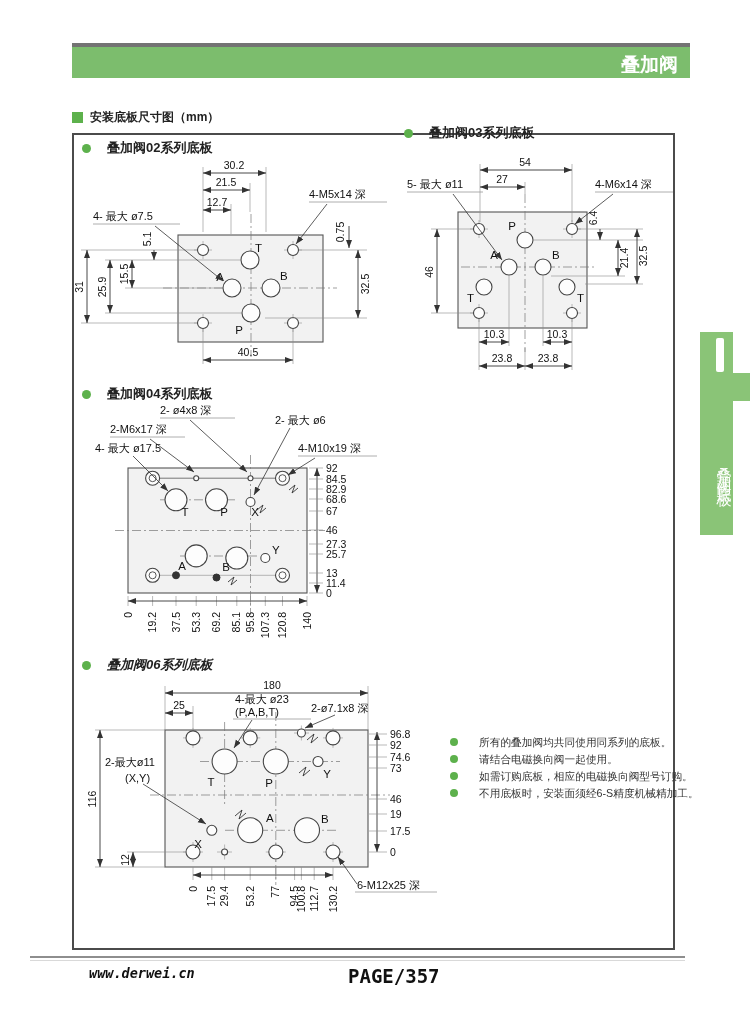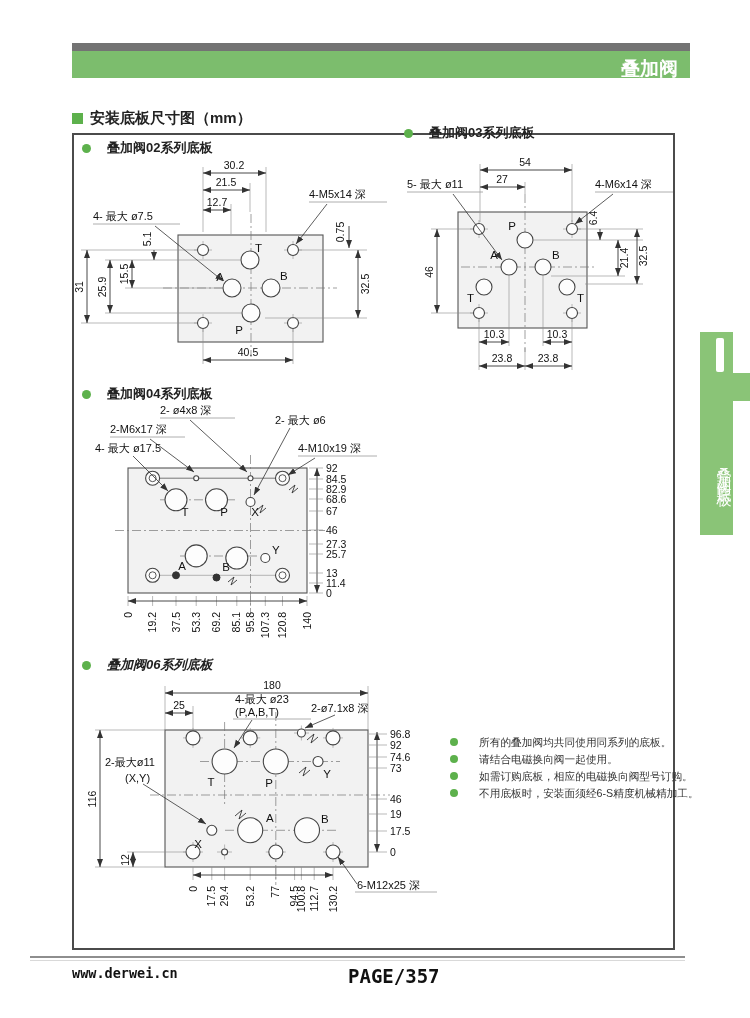--- a/index.html
+++ b/index.html
@@ -3,24 +3,24 @@
 <meta charset="utf-8">
 <style>
   html,body{margin:0;padding:0;}
   body{width:750px;height:1018px;position:relative;background:#ffffff;
        font-family:"Liberation Sans","DejaVu Sans",sans-serif;overflow:hidden;}
   .abs{position:absolute;}
   
   .banner{left:72px;top:43px;width:618px;height:35px;background:#7cbd6d;
           color:#fff;font-size:19px;font-weight:bold;line-height:35px;
           text-align:right;padding-right:12px;box-sizing:border-box;
-          border-top:8px solid #737373;}
+          border-top:4px solid #737373;}
   
   .sec-title{left:72px;top:109px;display:flex;align-items:center;gap:7px;
-             font-size:15px;font-weight:bold;color:#222;}
+             font-size:12px;font-weight:bold;color:#222;}
   .green-sq{width:11px;height:11px;background:#5db14c;display:inline-block;}
   
   .main-box{left:72px;top:133px;width:599px;height:813px;border:2px solid #4b4b4b;background:#fff;}
   
   .dg-head{display:flex;align-items:center;gap:16px;font-size:13px;font-weight:bold;color:#222;}
   .green-dot{width:9px;height:9px;border-radius:50%;background:#5db14c;display:inline-block;flex:0 0 auto;}
   
   .notes{left:450px;top:732px;width:223px;}
   .notes-title{display:flex;align-items:center;gap:6px;font-size:14.5px;font-weight:bold;color:#222;margin-bottom:5px;}
   .note-item{display:flex;align-items:flex-start;gap:21px;font-size:10.7px;color:#333;
@@ -28,22 +28,22 @@
   .note-item .green-dot{width:8px;height:8px;margin-top:2px;}
   
   .tab-main{left:700px;top:332px;width:33px;height:203px;background:#8ac477;}
   .tab-step{left:733px;top:373px;width:17px;height:28px;background:#8ac477;}
   .tab-ibar{left:716px;top:338px;width:8px;height:34px;background:#fff;border-radius:2px;}
   .tab-label{left:700px;top:406px;width:33px;height:130px;color:#fff;font-size:15px;
              writing-mode:vertical-rl;letter-spacing:6px;text-align:center;
              display:flex;justify-content:center;}
   
   .foot-line{left:30px;top:956px;width:655px;height:2px;border-top:2px solid #8e8e8e;border-bottom:1px solid #d9d9d9;}
-  .foot-url{left:72px;top:965px;font-family:"DejaVu Sans Mono","Liberation Mono",monospace;
-            font-weight:bold;font-size:13.5px;color:#111;}
+  .foot-url{left:89px;top:965px;font-family:"DejaVu Sans Mono","Liberation Mono",monospace;
+            font-weight:bold;font-size:13.5px;color:#111;font-style:italic;}
   .foot-page{left:348px;top:965px;font-family:"DejaVu Sans Mono","Liberation Mono",monospace;
              font-weight:bold;font-size:19px;color:#111;}
   
   svg text{font-family:"Liberation Sans","DejaVu Sans",sans-serif;}
   .plate{fill:#f2f2f2;stroke:#555;stroke-width:1.1;}
   .cl{stroke:#777;stroke-width:0.7;stroke-dasharray:9 3 2 3;fill:none;}
   .ext{stroke:#8a8a8a;stroke-width:0.6;fill:none;}
   .dim{stroke:#333;stroke-width:0.9;fill:none;}
   .ldr{stroke:#333;stroke-width:0.8;fill:none;}
   .hole{fill:#fdfdfd;stroke:#444;stroke-width:1.1;}

